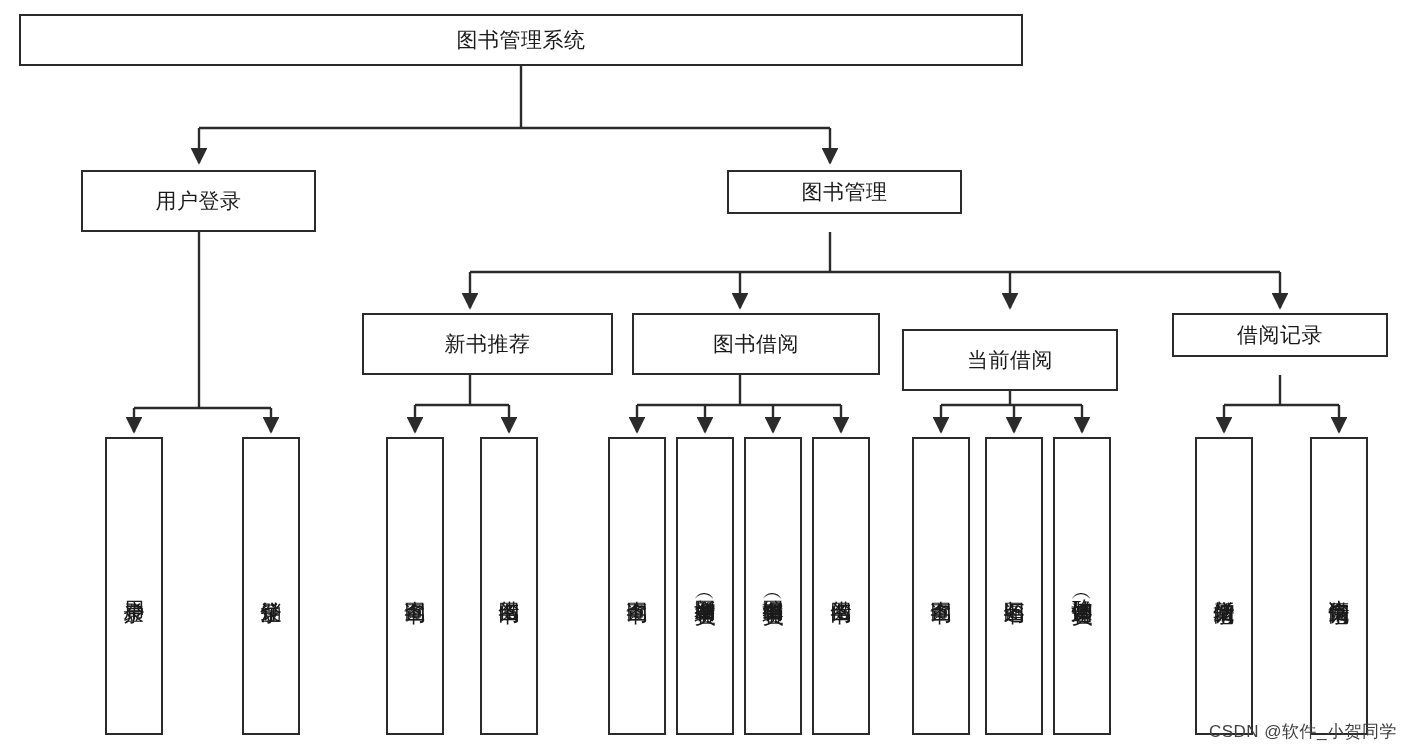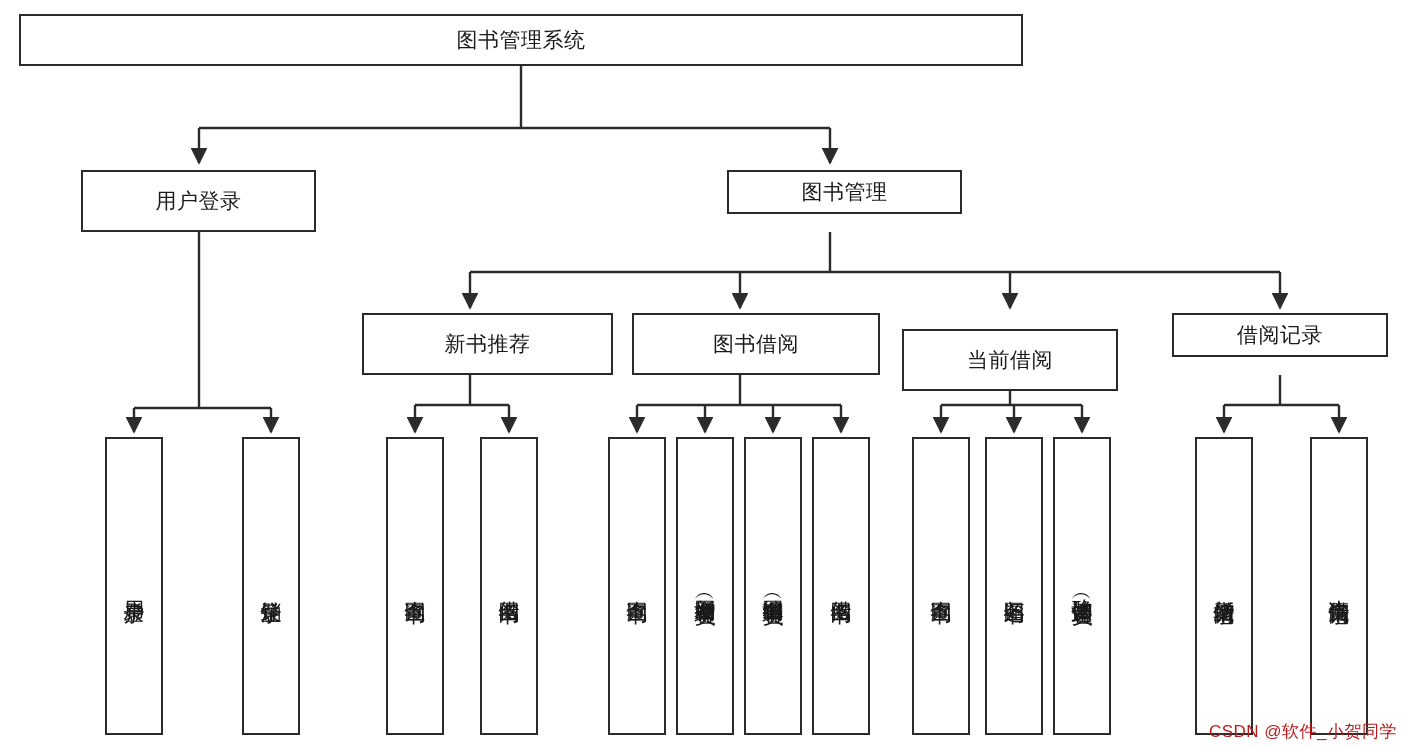--- a/index.html
+++ b/index.html
@@ -63,21 +63,21 @@
     fill: none;
   }
   .arrowhead {
     fill: #2b2b2b;
   }
   #watermark {
     position: absolute;
     right: 8px;
     bottom: 4px;
     font-size: 17px;
-    color: #b91c1c;
+    color: #404040;
     white-space: nowrap;
     letter-spacing: 0.5px;
   }
 </style>
 </head>
 <body>
 
 <div id="canvas">
 
   <svg class="links" viewBox="0 0 1405 747">

